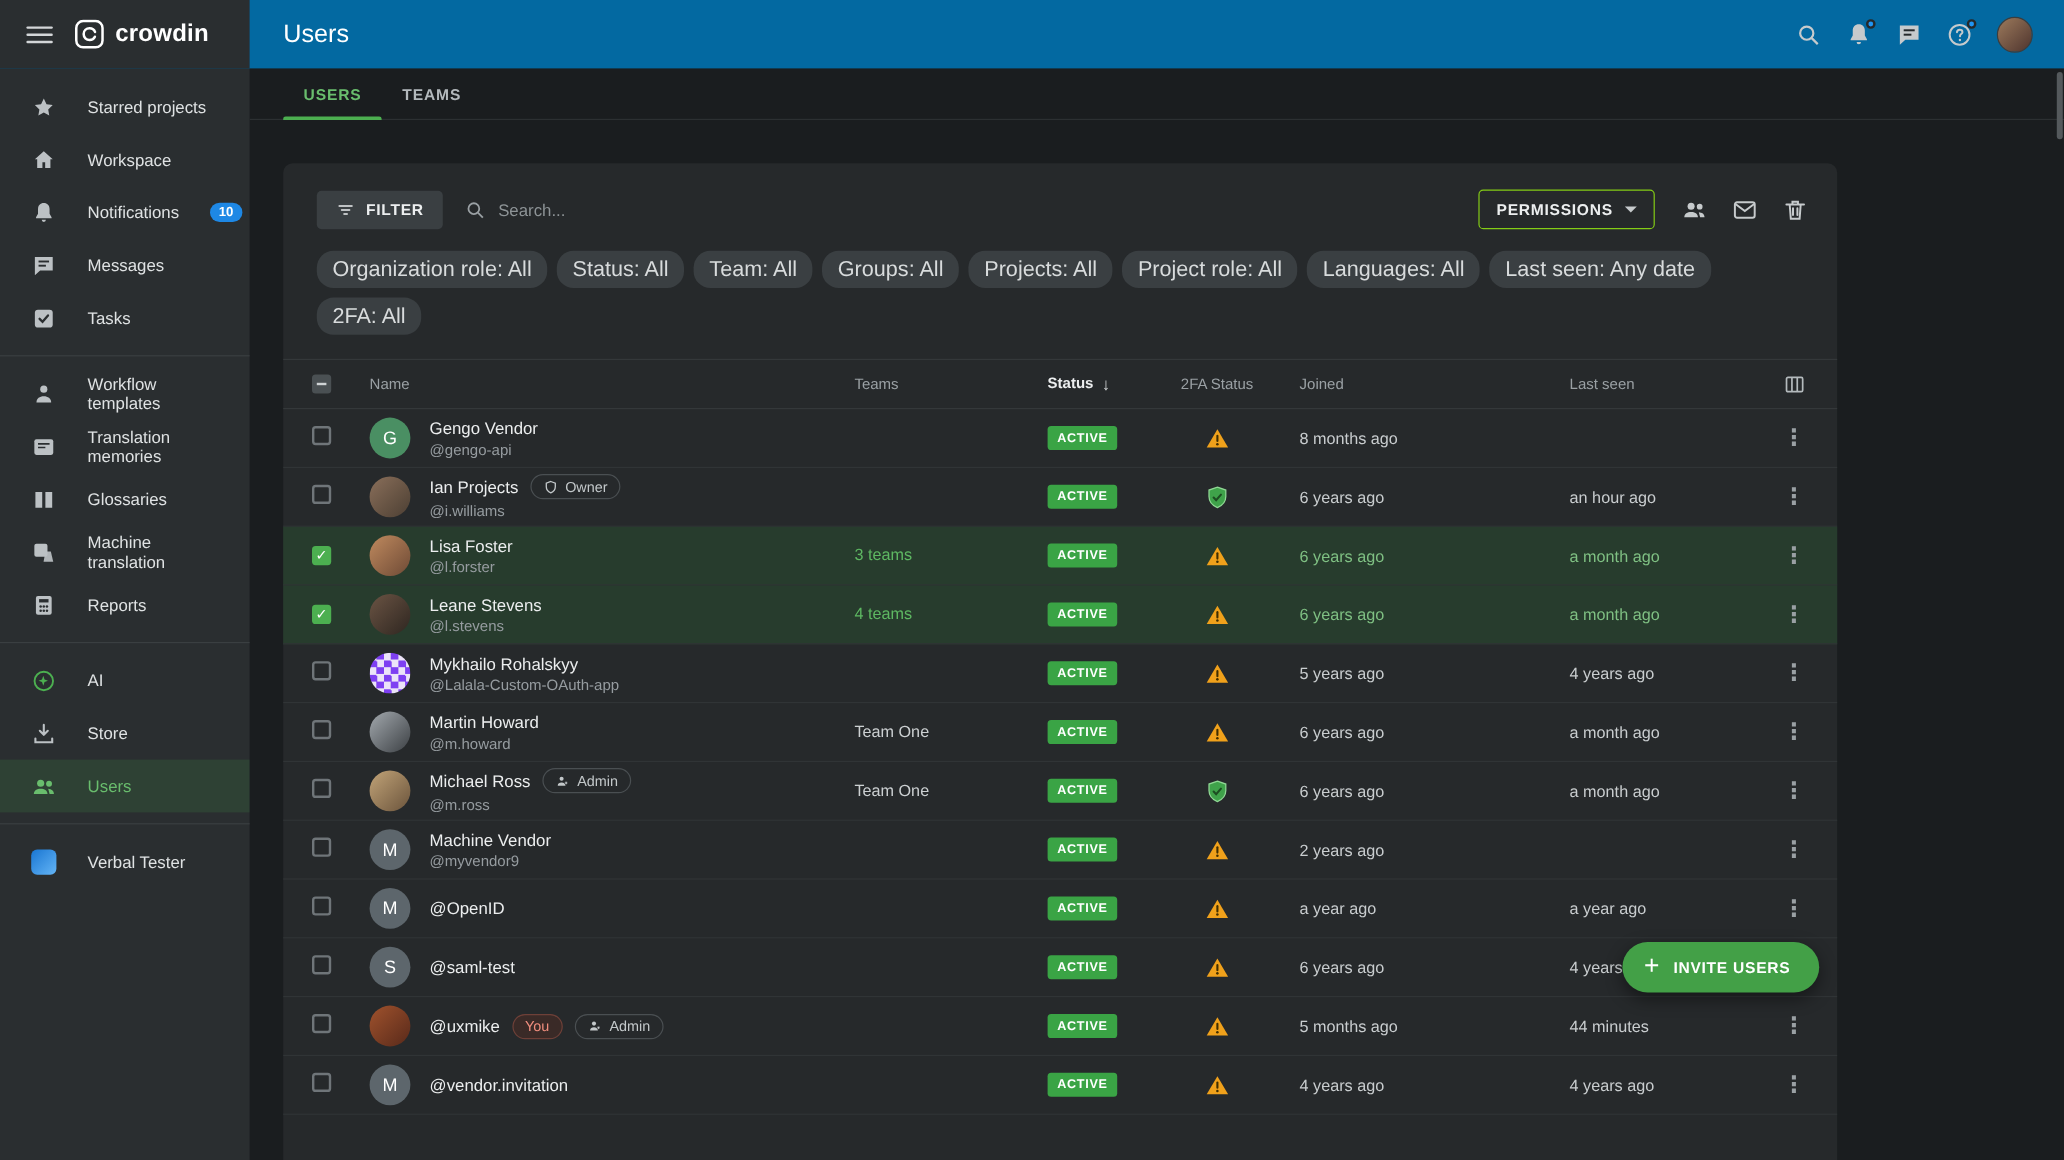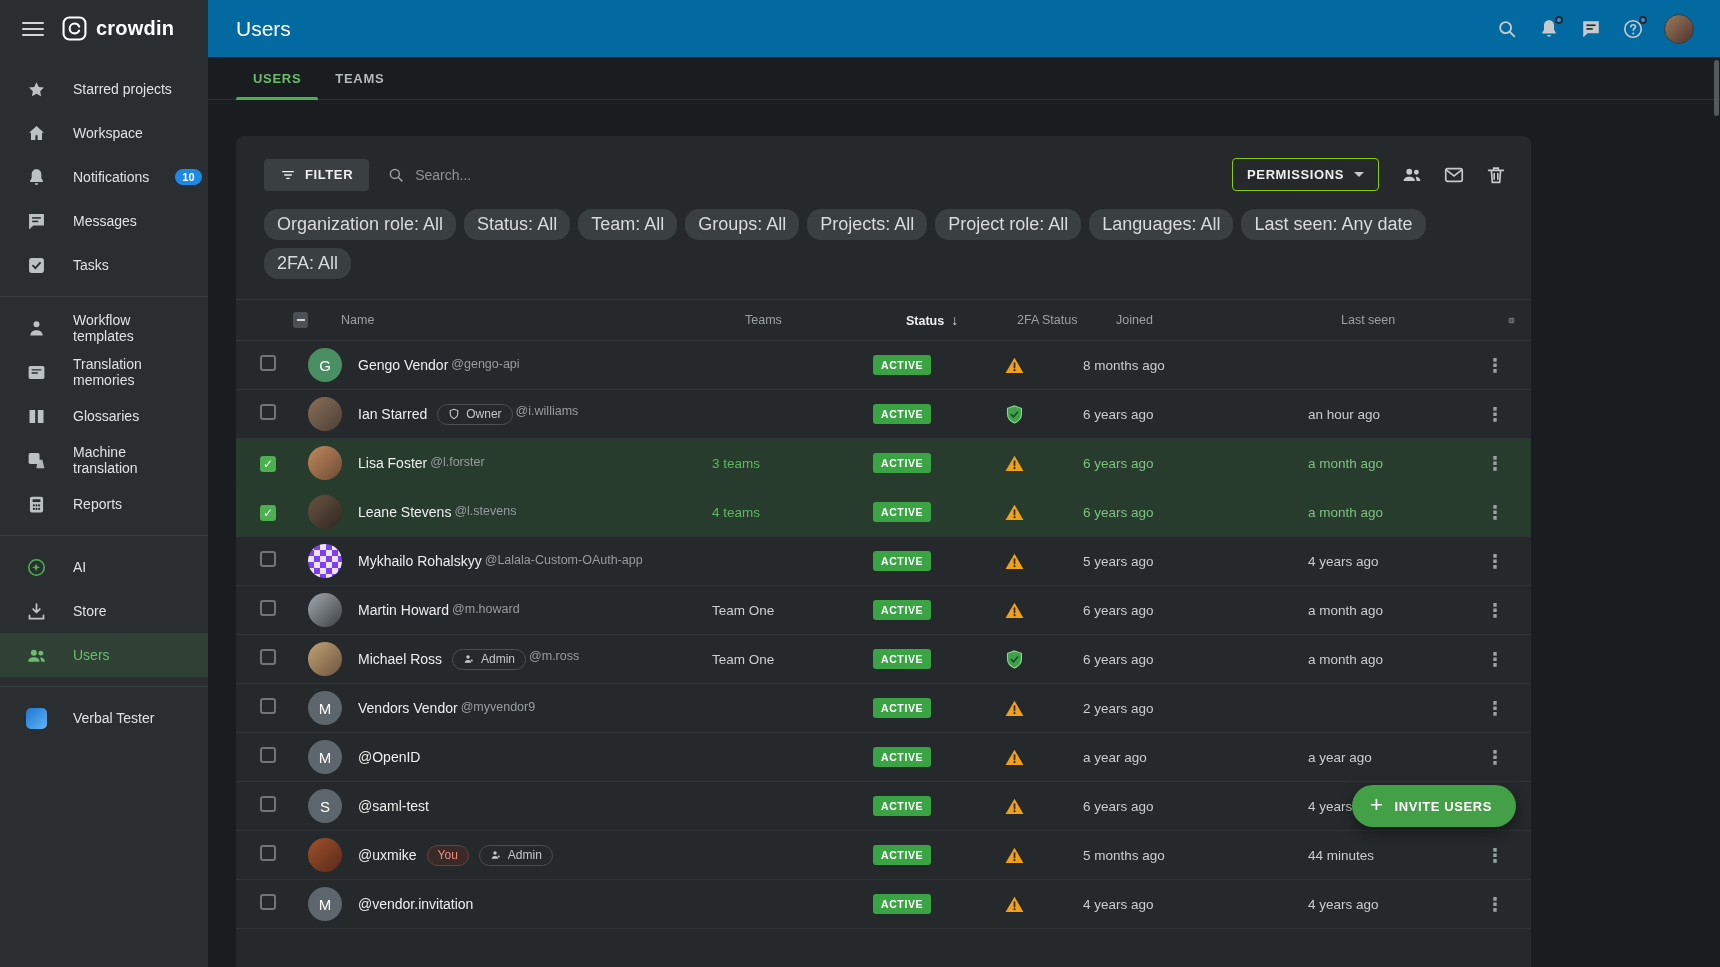--- a/index.html
+++ b/index.html
@@ -85,21 +85,21 @@
 
   
   .table { margin-top:20px; }
   .thead, .row {
     display:grid;
     grid-template-columns:48px 404px 161px 111px 99px 225px 1fr 40px;
     align-items:center; padding:0 16px 0 24px;
   }
   .thead { height:42px; border-top:1px solid #34383a; border-bottom:1px solid #34383a;
      color:#9aa0a4; font-size:12.5px; }
-  .th { display:flex; align-items:flex-end; cursor:pointer;margin-left:33px; }
+  .th { display:flex; align-items:flex-start; cursor:pointer; }
   .th-status { color:#eceeef; font-weight:700; }
   .sort-arrow { margin-left:7px; font-size:14px; color:#d7dadb; }
   .th-settings { justify-content:center; color:#b4babd; }
   .th-settings svg { width:19px; height:19px; }
 
   .row { height:49px; border-bottom:1px solid #303436; }
   .row.selected { background:#273c2d; }
 
   .checkbox { width:16px; height:16px; border:2px solid #6f7579; border-radius:3px; cursor:pointer;
      display:inline-flex; align-items:center; justify-content:center; }
@@ -112,21 +112,21 @@
   .c-name { display:flex; align-items:center; gap:16px; }
   .avatar { width:34px; height:34px; border-radius:50%; flex:none; display:inline-flex;
      align-items:center; justify-content:center; color:#fff; font-size:15px; font-weight:500; overflow:hidden; }
   .p-ian { background:linear-gradient(135deg,#8a6f5a,#4c3f33); }
   .p-lisa { background:linear-gradient(135deg,#c08a5e,#6e4a36); }
   .p-leane { background:linear-gradient(135deg,#6b5444,#2e2620); }
   .p-myk { background:repeating-conic-gradient(#7e3ff2 0% 25%, #ebe3f8 0% 50%); background-size:12px 12px; }
   .p-martin { background:linear-gradient(135deg,#a3a9ae,#3c4044); }
   .p-michael { background:linear-gradient(135deg,#c2a478,#6b543c); }
   .p-uxmike { background:linear-gradient(135deg,#a0522d,#58291a); }
-  .nm { display:flex; flex-direction:row; gap:3px; min-width:0; }
+  .nm { display:flex; flex-direction:column; gap:3px; min-width:0; }
   .nm-top { display:flex; align-items:center; gap:10px; }
   .name { font-size:14px; font-weight:500; color:#eceeef; cursor:pointer; white-space:nowrap; }
   .uname { font-size:12.5px; color:#969ca0; white-space:nowrap; overflow:hidden; text-overflow:ellipsis; }
   .pill { display:inline-flex; align-items:center; gap:6px; border:1px solid #4a4f52; border-radius:11px;
      padding:2.5px 10px; font-size:12px; color:#c3c8ca; white-space:nowrap; }
   .pill svg { width:12px; height:12px; }
   .pill-you { color:#ef8d7d; border-color:#6e4038; background:#3a2a27; }
 
   .team-text { font-size:13.5px; color:#ccd0d2; }
   .team-link { font-size:13.5px; color:#5eb862; cursor:pointer; }
@@ -460,21 +460,21 @@
             <div class="cell c-actions">
               <span class="kebab">⋮</span>
             </div>
           </div>
           <div class="row">
             <div class="cell c-check"><span class="checkbox"></span></div>
             <div class="cell c-name">
               <span class="avatar p-ian"></span>
               <span class="nm">
                 <span class="nm-top">
-                  <span class="name">Ian Starred</span>
+                  <span class="name">Ian Projects</span>
                   <span class="pill pill-owner">
                     <svg viewBox="0 0 24 24" fill="none" stroke="currentColor" stroke-width="2.2">
                       <path d="M12 2.5 19.5 5.2v6c0 4.7-3.1 8.3-7.5 10.2-4.4-1.9-7.5-5.5-7.5-10.2v-6z"></path>
                     </svg>
                     <span>Owner</span>
                   </span>
                 </span>
                 <span class="uname">@i.williams</span>
               </span>
             </div>
@@ -616,21 +616,21 @@
             <div class="cell c-actions">
               <span class="kebab">⋮</span>
             </div>
           </div>
           <div class="row">
             <div class="cell c-check"><span class="checkbox"></span></div>
             <div class="cell c-name">
               <span class="avatar" style="background: rgb(93, 102, 108);">M</span>
               <span class="nm">
                 <span class="nm-top">
-                  <span class="name">Vendors Vendor</span>
+                  <span class="name">Machine Vendor</span>
                 </span>
                 <span class="uname">@myvendor9</span>
               </span>
             </div>
             <div class="cell c-teams"></div>
             <div class="cell c-status"><span class="badge-active">ACTIVE</span></div>
             <div class="cell c-2fa"><span class="tfa-icon"><svg viewBox="0 0 24 24">
                   <path d="M12 3.2 22.2 20.5H1.8z" fill="#f0a11b"></path>
                   <path d="M12 9.3v5" stroke="#402e00" stroke-width="2" stroke-linecap="round"></path>
                   <circle cx="12" cy="17.3" r="1.2" fill="#402e00"></circle>

